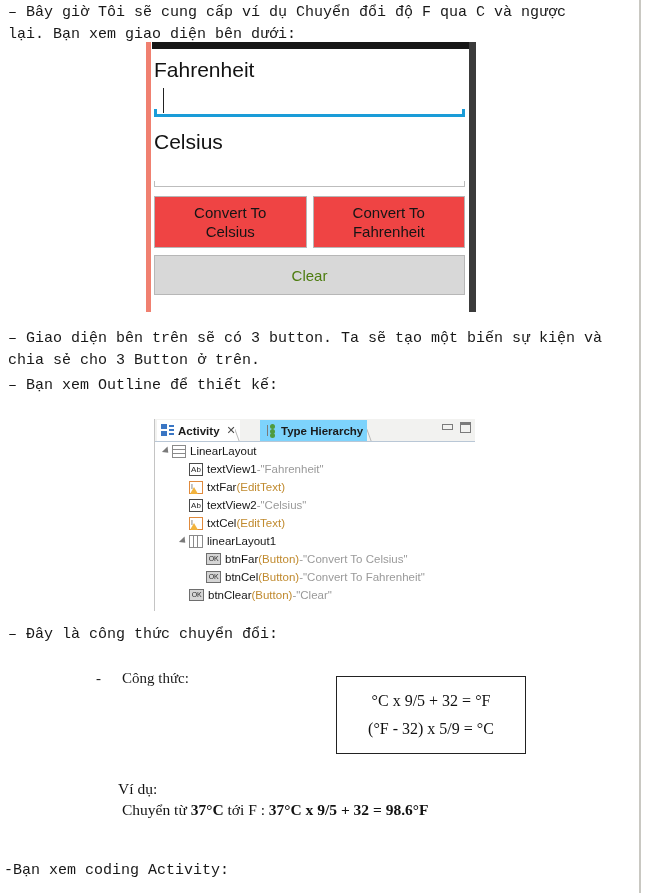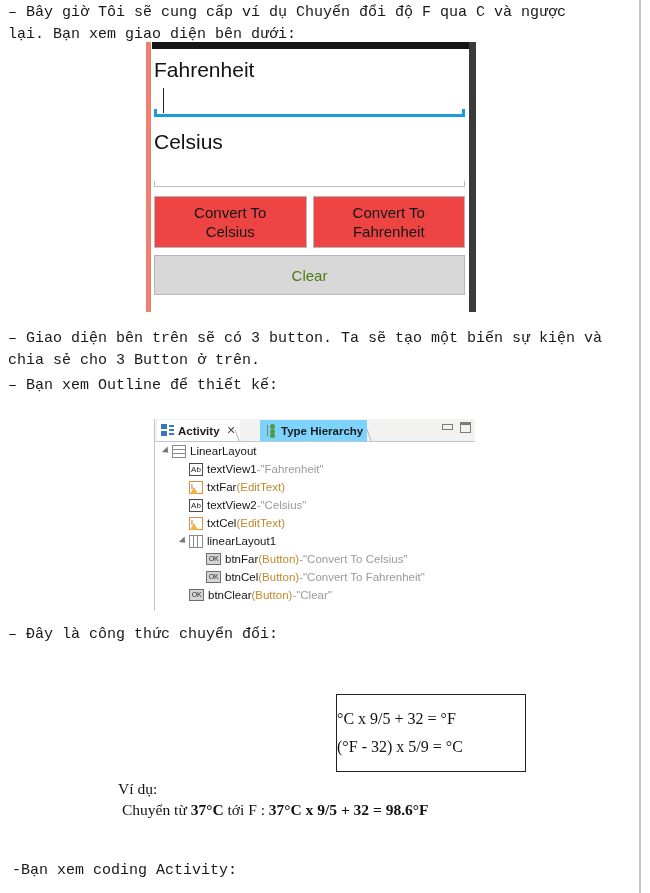--- a/index.html
+++ b/index.html
@@ -47,21 +47,21 @@
     font-family: Liberation Mono, monospace;
     font-size: 15px;
     line-height: 1.45;
     color: #181818;
     white-space: pre-wrap;
   }
   .p-intro { left: 8px; top: 2px; width: 600px; }
   .p-3button { left: 8px; top: 328px; width: 620px; }
   .p-outline { left: 8px; top: 375px; width: 400px; }
   .p-formula-intro { left: 8px; top: 624px; width: 400px; }
-  .p-coding { left: 12px; top: 860px; width: 400px; }
+  .p-coding { left: 4px; top: 860px; width: 400px; }
 
   .bullet-congthuc {
     position: absolute;
     left: 96px;
     top: 670px;
     width: 300px;
     font-size: 15px;
     font-family: "Liberation Serif", "DejaVu Serif", serif;
   }
   .bullet-congthuc .dash {
@@ -488,30 +488,30 @@
 
   .tree-name { color: #151515; }
   .tree-type { color: #c08a2e; }
   .tree-sep  { color: #9a9a9a; }
   .tree-text { color: #9a9a9a; }
 
   
   .formula-box {
     position: absolute;
     left: 336px;
-    top: 694px;
+    top: 676px;
     width: 190px;
     height: 78px;
     border: 1px solid #222;
     background: #fff;
     box-sizing: border-box;
     display: flex;
     flex-direction: column;
     justify-content: center;
-    align-items: flex-start;
+    align-items: center;
     gap: 10px;
     font-family: "Liberation Serif", "DejaVu Serif", serif;
     font-size: 16px;
     color: #111;
   }
 
   
   .vidu {
     position: absolute;
     left: 118px;
@@ -687,20 +687,23 @@
           <span class="tree-name">btnClear</span>
           <span class="tree-type"> (Button)</span>
           <span class="tree-sep"> - </span>
           <span class="tree-text">"Clear"</span>
         </div>
       </div>
   </div>
 
   <div class="prose p-formula-intro">– Đây là công thức chuyển đổi:</div>
 
+  <div class="bullet-congthuc">
+    <span class="dash">-</span><span>Công thức:</span>
+  </div>
 
   <div class="formula-box">
     <div>°C x 9/5 + 32 = °F</div>
     <div>(°F - 32) x 5/9 = °C</div>
   </div>
 
   <div class="vidu">
     <span class="vidu-title">Ví dụ:</span>
     <span class="vidu-line"><span>Chuyển từ </span><b>37°C</b><span> tới F : </span><b>37°C x  9/5 + 32 = 98.6°F</b></span>
   </div>

